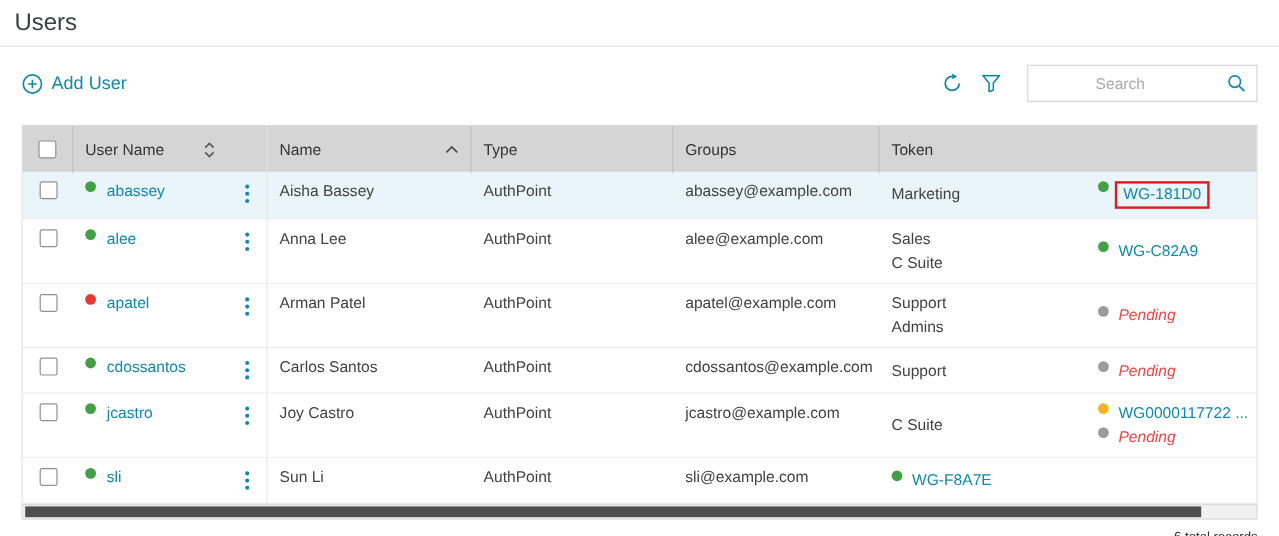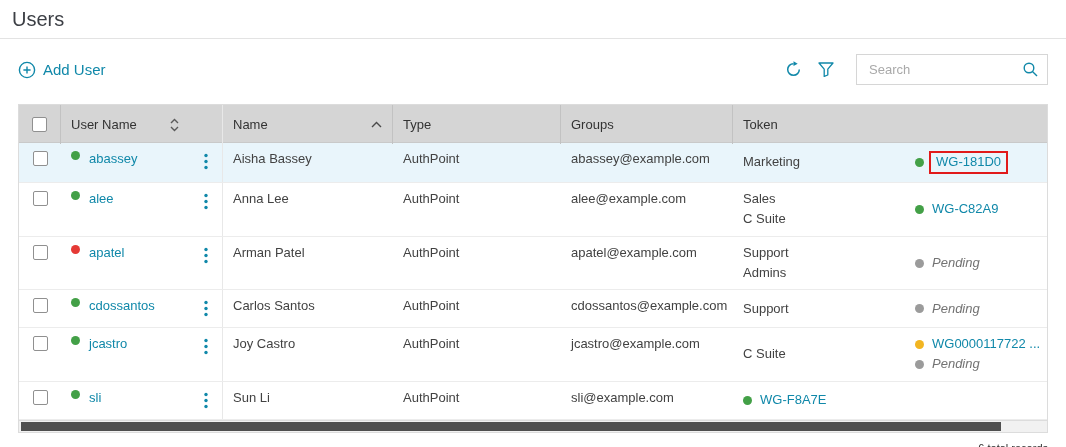--- a/index.html
+++ b/index.html
@@ -14,45 +14,45 @@
     font-family:"Liberation Sans",sans-serif;color:#424242;
   }
   .page-header{padding:8px 12px 7px;border-bottom:1px solid #e3e3e3;}
   .page-header h1{margin:0;font-size:20px;font-weight:400;color:#3c3f45;}
 
   .toolbar{display:flex;align-items:center;justify-content:space-between;padding:15px 18px 19px;}
   .add-user{display:inline-flex;gap:7px;color:var(--accent);font-size:15px;cursor:pointer;text-decoration:none;}
   .toolbar-right{display:flex;align-items:center;gap:16px;}
   .tool-icon{color:var(--accent);display:inline-flex;cursor:pointer;}
   .search-box{display:flex;align-items:center;width:192px;height:31px;border:1px solid #d6d6d6;padding:0 8px 0 10px;background:#fff;margin-left:6px;}
-  .search-box input{border:none;outline:none;flex:1;font-size:13px;color:#333;font-family:inherit;min-width:0;}
+  .search-box input{border:none;outline:none;flex:1;font-size:13px;color:#333;font-family:inherit;min-width:0;margin-left:44px;}
   .search-box input::placeholder{color:#a9a9a9;}
   .search-icon{color:var(--accent);display:inline-flex;cursor:pointer;}
 
   .table{margin:0 18px;border:1px solid #dcdcdc;border-bottom:none;}
   .thead{display:grid;grid-template-columns:var(--cols);background:#d5d5d5;height:38px;border-bottom:1px solid #c9c9c9;}
   .th{display:flex;align-items:center;justify-content:space-between;padding:12px 10px;font-size:13px;color:#333;border-right:1px solid #c2c2c2;}
   .th.col-username,.th.col-token{border-right:none;}
   .th.col-select{justify-content:center;padding:0;}
   .th.col-menu{padding:0;}
   .sort-icon{display:inline-flex;align-items:center;cursor:pointer;margin-left:6px;}
 
   .tr{display:grid;grid-template-columns:var(--cols);border-bottom:1px solid #ececec;background:#fff;align-items:stretch;min-height:38px;}
   .tr.highlighted{background:#e9f5fb;}
   .td{padding:8px 10px;font-size:13px;color:#424242;display:flex;}
   .col-select{justify-content:center;padding:8px 0;}
   .col-username{gap:9px;}
   .col-menu{justify-content:center;border-right:1px solid #e8e8e8;padding:8px 0;}
   .stack{flex-direction:column;align-items:flex-start;justify-content:center;gap:3px;line-height:1.3;}
   .group-line{white-space:nowrap;}
-  .token-line{display:flex;align-items:center;gap:8px;white-space:nowrap;}
+  .token-line{display:flex;gap:8px;white-space:nowrap;}
 
   .dot{width:9px;height:9px;border-radius:50%;flex:none;display:inline-block;}
   .link{color:var(--accent);text-decoration:none;cursor:pointer;}
-  .pending{font-style:italic;color:#737373;}
+  .pending{font-style:italic;color:#ef4444;}
   .annotated{border:2px solid var(--annotation);padding:1px 5px;margin-left:-3px;}
   .kebab{color:var(--accent);display:inline-flex;cursor:pointer;padding:2px 6px;}
   .checkbox{width:15px;height:15px;border:1px solid #909090;border-radius:2px;background:#fff;display:inline-block;cursor:pointer;}
 
   .hscroll{margin:0 18px;height:13px;background:#f1f1f1;border:1px solid #dcdcdc;position:relative;}
   .hscroll-thumb{position:absolute;top:1px;bottom:1px;left:2px;width:calc(100% - 48px);background:#4f4f4f;cursor:grab;}
 
   .footer{padding:9px 18px 0;text-align:right;font-size:11px;color:#2f2f2f;}
 </style>
 </head>

